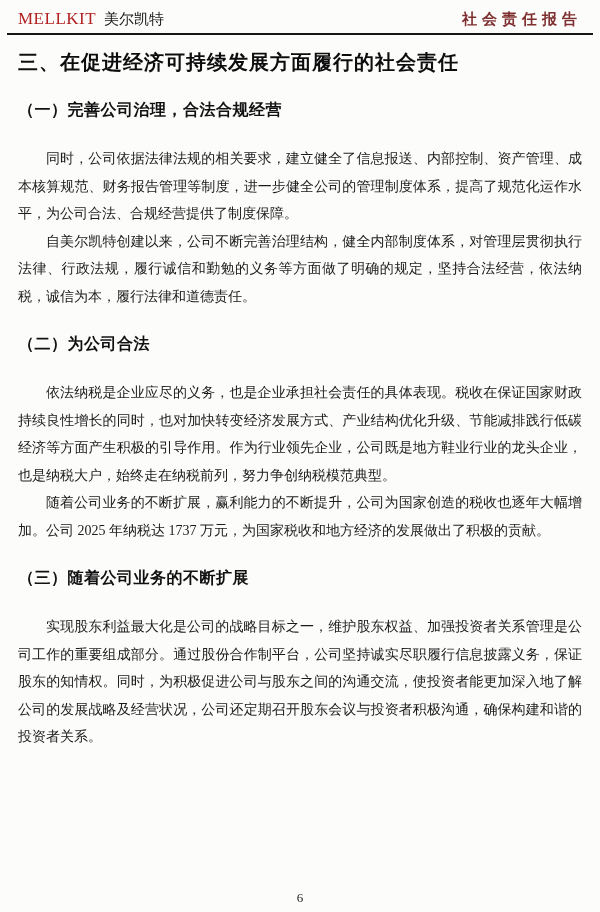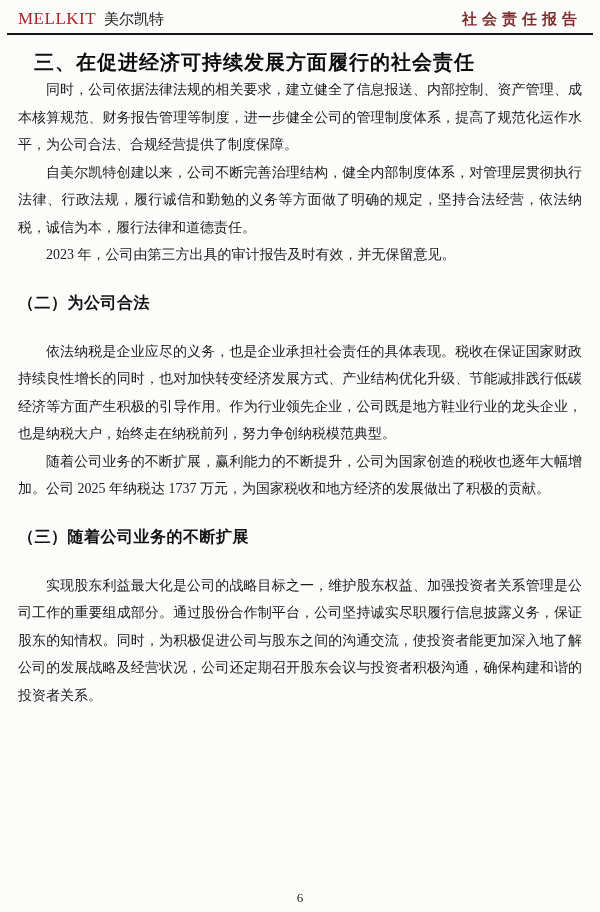--- a/index.html
+++ b/index.html
@@ -45,21 +45,21 @@
     color: #7e2f2f;
     letter-spacing: 5px;
   }
   .header-rule {
     border: 0;
     border-bottom: 2px solid #161616;
     margin: 4px -11px 0 -11px;
   }
   
   .doc-title {
-    margin: 14px 0 0 16px;
+    margin: 14px 0 0 0;
     font-family: "Liberation Sans", "DejaVu Sans", sans-serif;
     font-weight: 700;
     font-size: 20px;
     letter-spacing: 1px;
     color: #0d0d0d;
   }
   .section-heading {
     margin: 24px 0 24px 0;
     font-family: "Liberation Sans", "DejaVu Sans", sans-serif;
     font-weight: 700;
@@ -99,23 +99,23 @@
       <span class="brand-en">MELLKIT</span>
       <span class="brand-cn">美尔凯特</span>
     </div>
     <div class="report-title">社会责任报告</div>
   </div>
   <hr class="header-rule">
 
   <h1 class="doc-title">三、在促进经济可持续发展方面履行的社会责任</h1>
 
   <div class="section">
+    <h2 class="section-heading">（一）完善公司治理，合法合规经营</h2>
     <p class="para">同时，公司依据法律法规的相关要求，建立健全了信息报送、内部控制、资产管理、成本核算规范、财务报告管理等制度，进一步健全公司的管理制度体系，提高了规范化运作水平，为公司合法、合规经营提供了制度保障。</p>
     <p class="para">自美尔凯特创建以来，公司不断完善治理结构，健全内部制度体系，对管理层贯彻执行法律、行政法规，履行诚信和勤勉的义务等方面做了明确的规定，坚持合法经营，依法纳税，诚信为本，履行法律和道德责任。</p>
-    <p class="para">2023 年，公司由第三方出具的审计报告及时有效，并无保留意见。</p>
   </div>
 
   <div class="section">
     <h2 class="section-heading">（二）为公司合法</h2>
     <p class="para">依法纳税是企业应尽的义务，也是企业承担社会责任的具体表现。税收在保证国家财政持续良性增长的同时，也对加快转变经济发展方式、产业结构优化升级、节能减排践行低碳经济等方面产生积极的引导作用。作为行业领先企业，公司既是地方鞋业行业的龙头企业，也是纳税大户，始终走在纳税前列，努力争创纳税模范典型。</p>
     <p class="para">随着公司业务的不断扩展，赢利能力的不断提升，公司为国家创造的税收也逐年大幅增加。公司 2025 年纳税达 1737 万元，为国家税收和地方经济的发展做出了积极的贡献。</p>
   </div>
 
   <div class="section">
     <h2 class="section-heading">（三）随着公司业务的不断扩展</h2>

